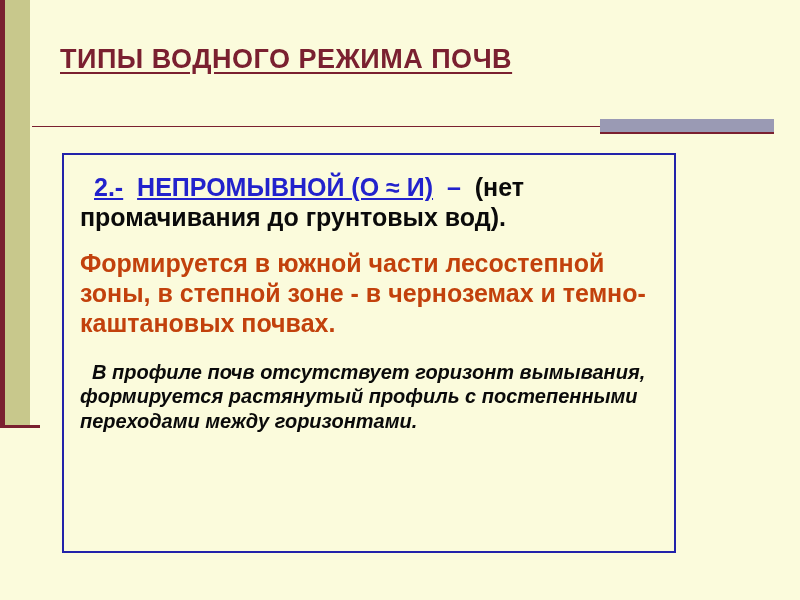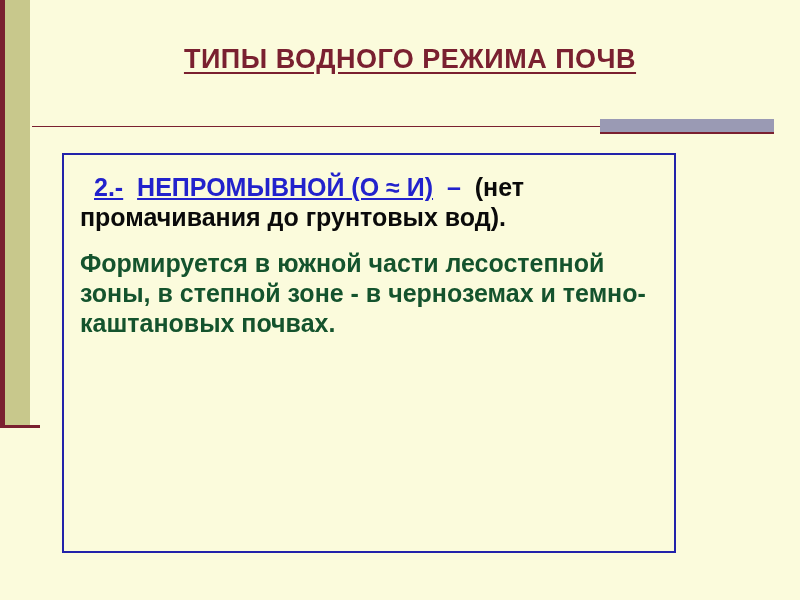--- a/index.html
+++ b/index.html
@@ -43,21 +43,20 @@
     width: 40px;
     height: 3px;
     background: #7a2030;
   }
   
   .title {
     position: absolute;
     left: 60px;
     top: 44px;
     width: 700px;
-    text-align: center;
     font-size: 27px;
     font-weight: bold;
     color: #7a2030;
     letter-spacing: 0.5px;
     text-decoration: underline;
     text-underline-offset: 4px;
   }
   
   .rule {
     position: absolute;
@@ -103,21 +102,21 @@
   .hl {
     color: #2222cc;
     text-decoration: underline;
   }
   .dash {
     color: #2222cc;
   }
   .para-2 {
     font-size: 25px;
     font-weight: bold;
-    color: #14532d;
+    color: #c2410c;
     line-height: 1.2;
     margin: 16px 0 0 0;
   }
   .para-3 {
     font-size: 20px;
     font-weight: bold;
     font-style: italic;
     color: #0a0a0a;
     line-height: 1.22;
     margin: 22px 0 0 0;
@@ -142,16 +141,17 @@
 
     <p class="para-1">
       <span class="num">2.-</span>
       <span>&nbsp;</span><span class="hl">НЕПРОМЫВНОЙ (О ≈ И)</span>
       <span>&nbsp;</span><span class="dash">–</span>
       <span>&nbsp;</span><span>(нет промачивания до грунтовых вод).</span>
     </p>
 
     <p class="para-2">Формируется в южной части лесостепной зоны, в степной зоне - в черноземах и темно-каштановых почвах.</p>
 
+    <p class="para-3">В профиле почв отсутствует горизонт вымывания, формируется растянутый профиль с постепенными переходами между горизонтами.</p>
 
   </div>
 
 </div>
 
 </body></html>

